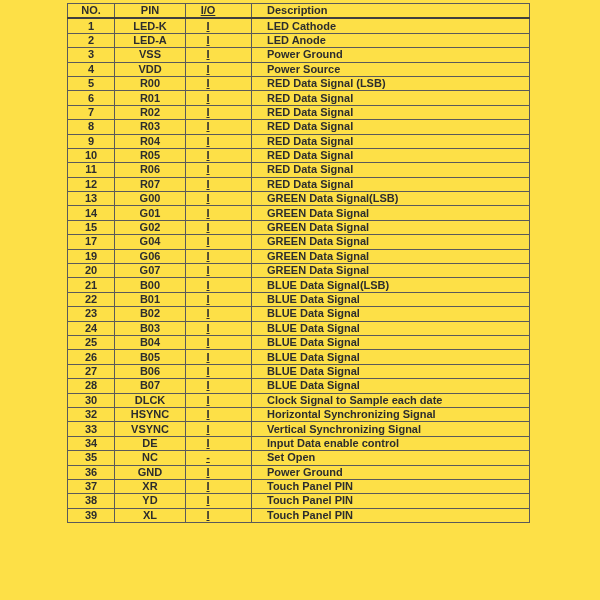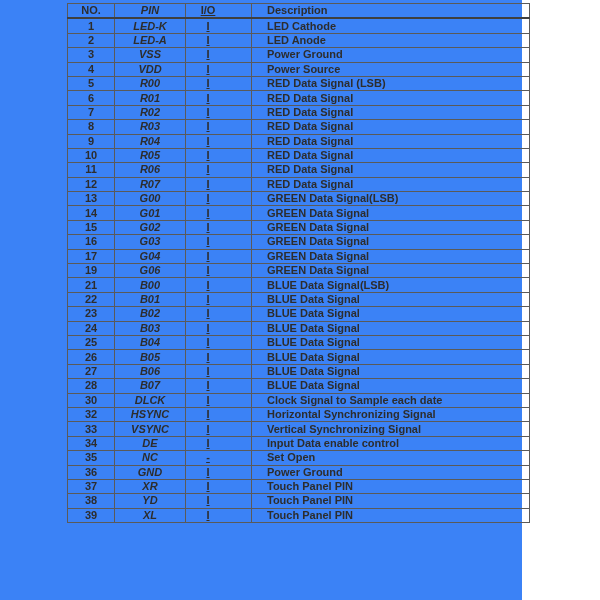--- a/index.html
+++ b/index.html
@@ -5,23 +5,23 @@
   html, body {
     margin: 0;
     padding: 0;
     background: #ffffff;
     width: 600px;
     height: 600px;
     overflow: hidden;
   }
   .page {
     position: relative;
-    width: 522px;
+    width: 600px;
     height: 600px;
-    background: #3b82f6;
+    background: #fde047;
     font-family: "Liberation Sans", sans-serif;
     color: #2d2d2d;
   }
   table.pin-table {
     position: absolute;
     left: 67px;
     top: 3px;
     width: 462px;
     border-collapse: collapse;
     table-layout: fixed;
@@ -35,21 +35,21 @@
     line-height: 13px;
     white-space: nowrap;
     overflow: hidden;
     color: #2d2d2d;
   }
   .pin-table thead th {
     border-bottom: 2px solid #3f3f3f;
     font-weight: bold;
   }
   .c-no   { text-align: center; font-weight: bold; }
-  .c-pin  { text-align: center; font-weight: bold; font-style: italic; }
+  .c-pin  { text-align: center; font-weight: bold; }
   .c-io   { text-align: center; font-weight: bold; padding-right: 21px !important; text-decoration: underline; }
   .c-desc { text-align: left; font-weight: bold; padding-left: 15px !important; }
   thead .c-desc { font-weight: bold; }
 </style>
 </head>
 <body>
 
 <div class="page">
   <table class="pin-table">
     <colgroup>
@@ -151,34 +151,34 @@
           <td class="c-io">I</td>
           <td class="c-desc">GREEN Data Signal</td>
         </tr>
         <tr>
           <td class="c-no">15</td>
           <td class="c-pin">G02</td>
           <td class="c-io">I</td>
           <td class="c-desc">GREEN Data Signal</td>
         </tr>
         <tr>
-          <td class="c-no">16</td>
-          <td class="c-pin">G03</td>
-          <td class="c-io">I</td>
-          <td class="c-desc">GREEN Data Signal</td>
-        </tr>
-        <tr>
           <td class="c-no">17</td>
           <td class="c-pin">G04</td>
           <td class="c-io">I</td>
           <td class="c-desc">GREEN Data Signal</td>
         </tr>
         <tr>
           <td class="c-no">19</td>
           <td class="c-pin">G06</td>
+          <td class="c-io">I</td>
+          <td class="c-desc">GREEN Data Signal</td>
+        </tr>
+        <tr>
+          <td class="c-no">20</td>
+          <td class="c-pin">G07</td>
           <td class="c-io">I</td>
           <td class="c-desc">GREEN Data Signal</td>
         </tr>
         <tr>
           <td class="c-no">21</td>
           <td class="c-pin">B00</td>
           <td class="c-io">I</td>
           <td class="c-desc">BLUE Data Signal(LSB)</td>
         </tr>
         <tr>

